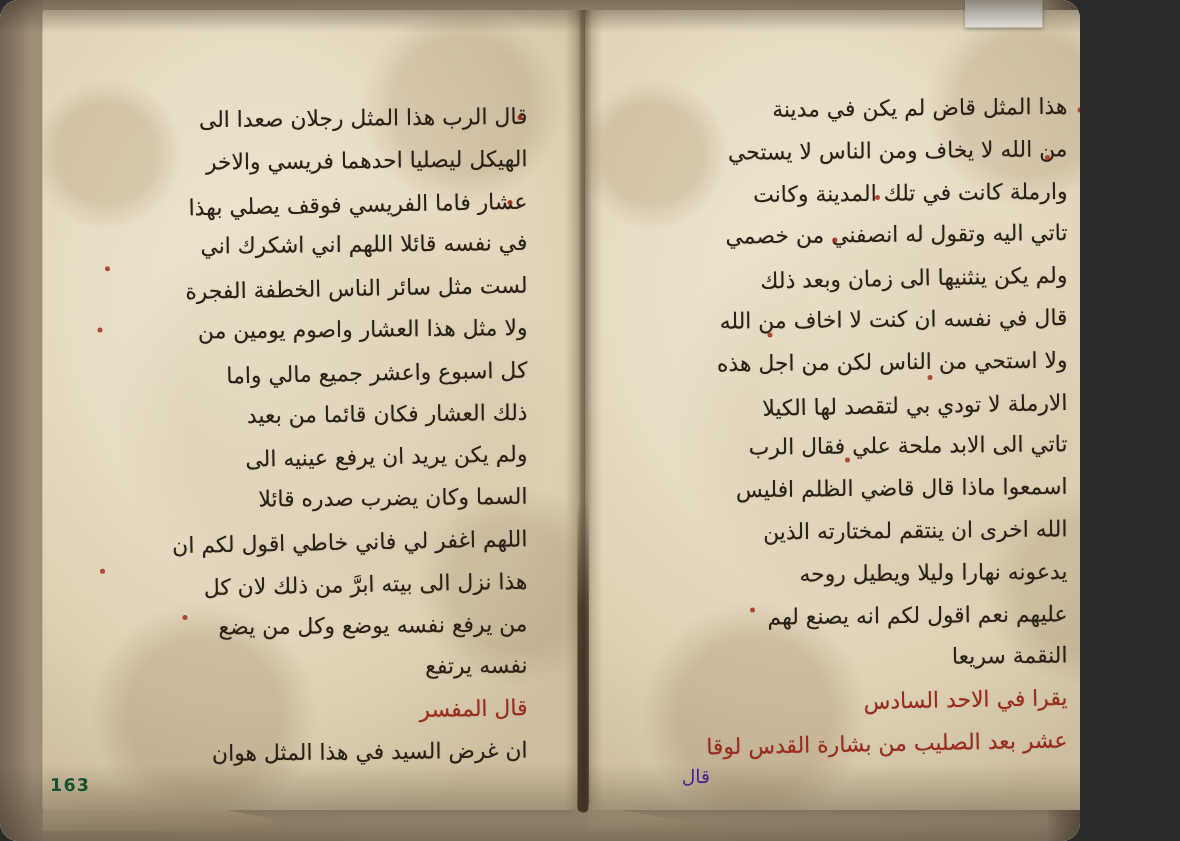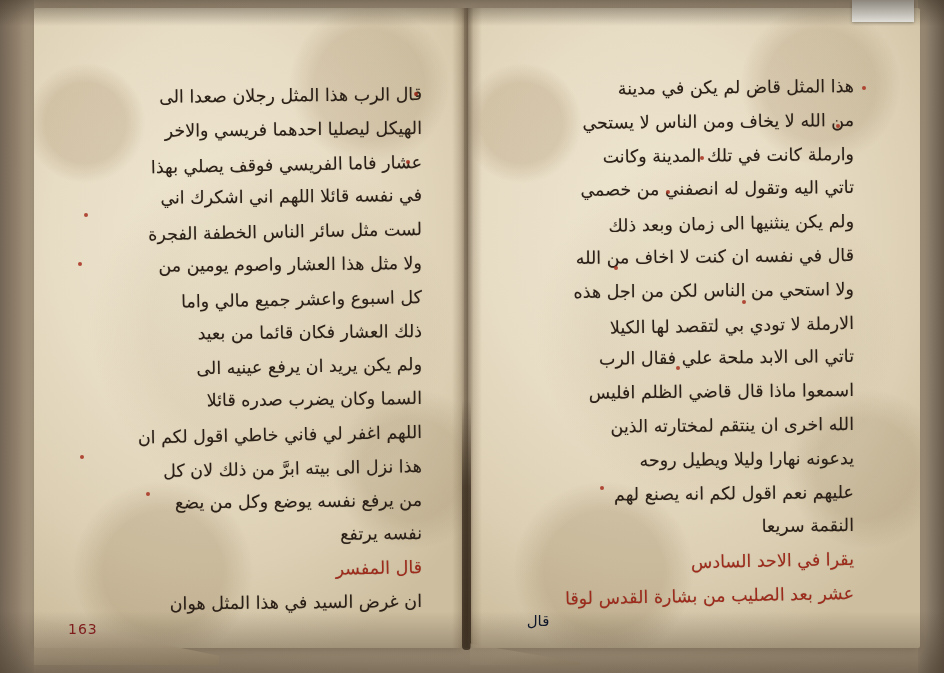--- a/index.html
+++ b/index.html
@@ -2,25 +2,26 @@
 <html><head>
 <meta charset="utf-8">
 <style>
   html, body {
     margin: 0;
     padding: 0;
     background: #2b2b2b;
   }
   #page {
     position: relative;
-    width: 944px;
+    width: 864px;
     height: 673px;
     overflow: hidden;
     background: #c9b9a0;
     font-family: "DejaVu Sans", sans-serif;
+    border-radius: 15px;
   }
 
   
   .surround {
     position: absolute;
     inset: 0;
     background:
       radial-gradient(ellipse 120% 90% at 50% 45%, #d9cbb2 0%, #c6b59a 55%, #9e8d74 100%);
   }
 
@@ -155,34 +156,35 @@
     border-radius: 50%;
     background: #a62f1d;
     opacity: .85;
   }
 
   
   .catchword {
     position: absolute;
     left: 508px; top: 612px;
     width: 60px;
-    text-align: center;
+    text-align: right;
     font-size: 15px;
-    color: #0f172a;
+    color: #4c1d95;
     direction: rtl;
   }
 
   
   .folio {
     position: absolute;
-    left: 68px; top: 621px;
+    left: 40px; top: 621px;
     font-size: 14px;
-    color: #7f1d1d;
+    color: #14532d;
     font-family: "DejaVu Sans", sans-serif;
     letter-spacing: 1px;
+    font-weight: bold;
   }
 </style>
 </head>
 <body>
 
 <div id="page">
   <div class="surround"></div>
   <div class="left-edge"></div>
   <div class="right-edge"></div>
 

